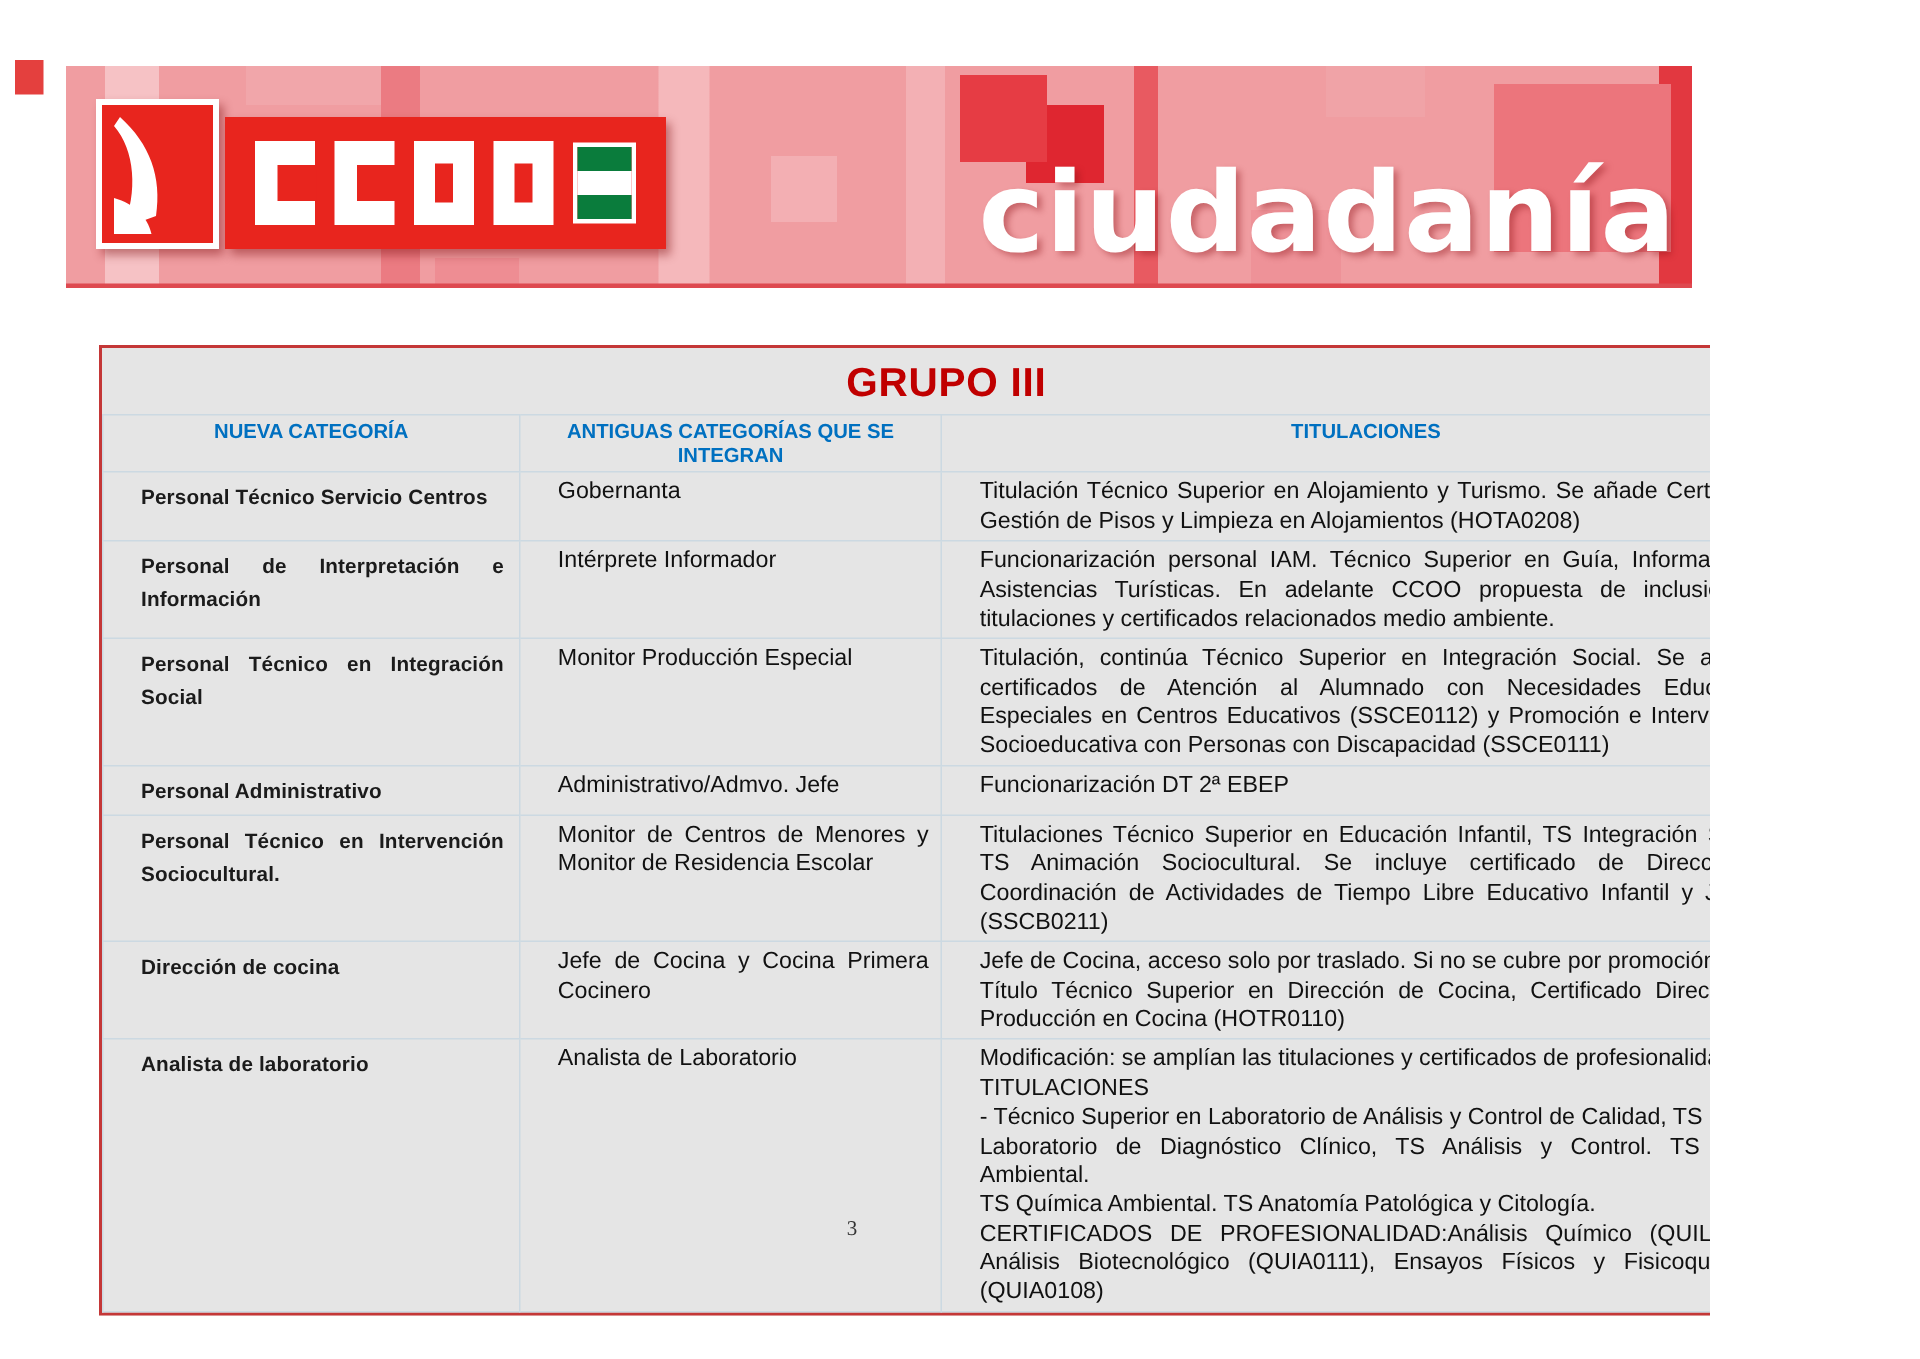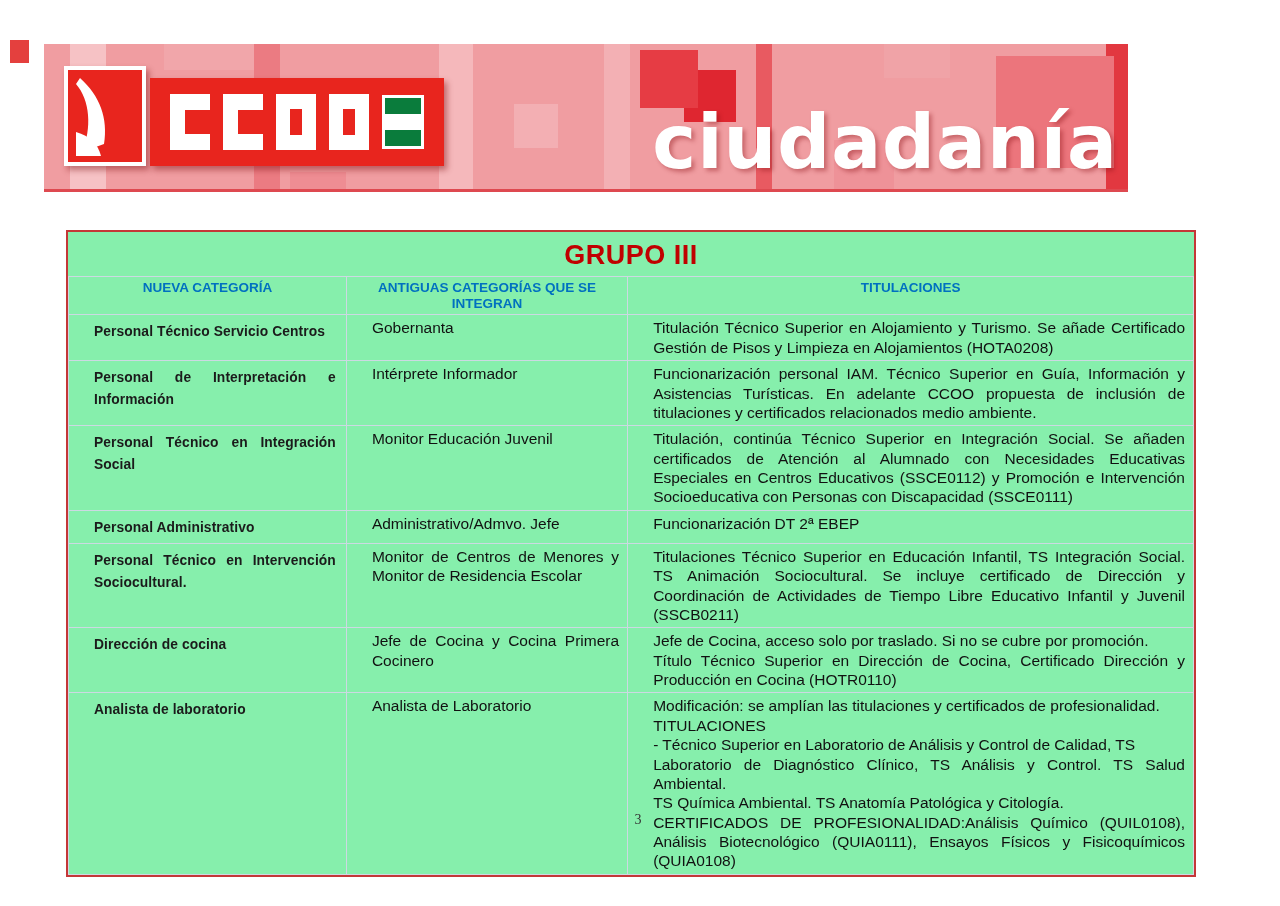--- a/index.html
+++ b/index.html
@@ -1,16 +1,16 @@
 <!DOCTYPE html>
 <html><head>
 <meta charset="utf-8">
 <style>
   html,body{margin:0;padding:0;background:#ffffff;}
-  .page{position:relative;width:1280px;height:906px;background:#ffffff;overflow:hidden;
+  .page{position:relative;width:1140px;height:906px;background:#ffffff;overflow:hidden;
         font-family:"Liberation Sans",sans-serif;}
 
   
   .stray-square{position:absolute;left:10px;top:40px;width:19px;height:23px;background:#e4403e;}
 
   
   .banner{position:absolute;left:44px;top:44px;width:1084px;height:148px;overflow:hidden;
     background-color:#f09da1;
     background-image:
       linear-gradient(#f6c2c5,#f6c2c5),
@@ -53,21 +53,21 @@
   .ccoo-flag .stripe{flex:1;}
   .ccoo-flag .green{background:#0a7c3c;}
   .ccoo-flag .white{background:#ffffff;}
 
   .brand-text{position:absolute;right:10px;bottom:10px;color:#ffffff;
     font-family:"DejaVu Sans",sans-serif;font-weight:bold;font-size:74px;line-height:1;
     letter-spacing:1px;text-shadow:3px 3px 4px rgba(140,18,22,.4);}
 
   
   .table-box{position:absolute;left:66px;top:230px;width:1130px;border:2px solid #c43737;
-    box-sizing:border-box;background:#86efac;}
+    box-sizing:border-box;background:#e5e5e5;}
   .table-title{text-align:center;color:#c00000;font-weight:bold;font-size:27px;
     letter-spacing:.5px;padding:8px 0 5px;}
   table.grupo{width:100%;border-collapse:collapse;table-layout:fixed;}
   table.grupo th,table.grupo td{border:1px solid #ccd9e2;vertical-align:top;box-sizing:border-box;padding-left:25px;}
   table.grupo th{color:#0070c0;font-size:13.5px;font-weight:bold;text-align:center;
     padding:3px 4px 2px;line-height:1.2;margin-top:40px;}
   col.c1{width:24.7%;} col.c2{width:25.0%;} col.c3{width:50.3%;}
   td.nueva{font-weight:bold;font-size:13.8px;text-align:justify;padding:6px 10px 4px;
     letter-spacing:.1px;line-height:1.6;color:#1b1b1b;}
   td.antiguas,td.obs{font-family:Liberation Sans, sans-serif;font-size:15.5px;line-height:1.25;
@@ -128,21 +128,21 @@
           <td class="antiguas">Gobernanta</td>
           <td class="obs">Titulación Técnico Superior en Alojamiento y Turismo. Se añade Certificado Gestión de Pisos y Limpieza en Alojamientos (HOTA0208)</td>
         </tr>
         <tr style="height:58px">
           <td class="nueva">Personal de Interpretación e Información</td>
           <td class="antiguas">Intérprete Informador</td>
           <td class="obs">Funcionarización personal IAM. Técnico Superior en Guía, Información y Asistencias Turísticas. En adelante CCOO propuesta de inclusión de titulaciones y certificados relacionados medio ambiente.</td>
         </tr>
         <tr style="height:81px">
           <td class="nueva">Personal Técnico en Integración Social</td>
-          <td class="antiguas">Monitor Educación Juvenil</td>
+          <td class="antiguas">Monitor Producción Especial</td>
           <td class="obs">Titulación, continúa Técnico Superior en Integración Social. Se añaden certificados de Atención al Alumnado con Necesidades Educativas Especiales en Centros Educativos (SSCE0112)  y Promoción e Intervención Socioeducativa con Personas con Discapacidad (SSCE0111)</td>
         </tr>
         <tr style="height:22px">
           <td class="nueva">Personal Administrativo</td>
           <td class="antiguas">Administrativo/Admvo.  Jefe</td>
           <td class="obs">Funcionarización  DT 2ª EBEP</td>
         </tr>
         <tr style="height:64px">
           <td class="nueva">Personal Técnico en Intervención Sociocultural.</td>
           <td class="antiguas">Monitor de Centros de Menores y Monitor de Residencia Escolar</td>

